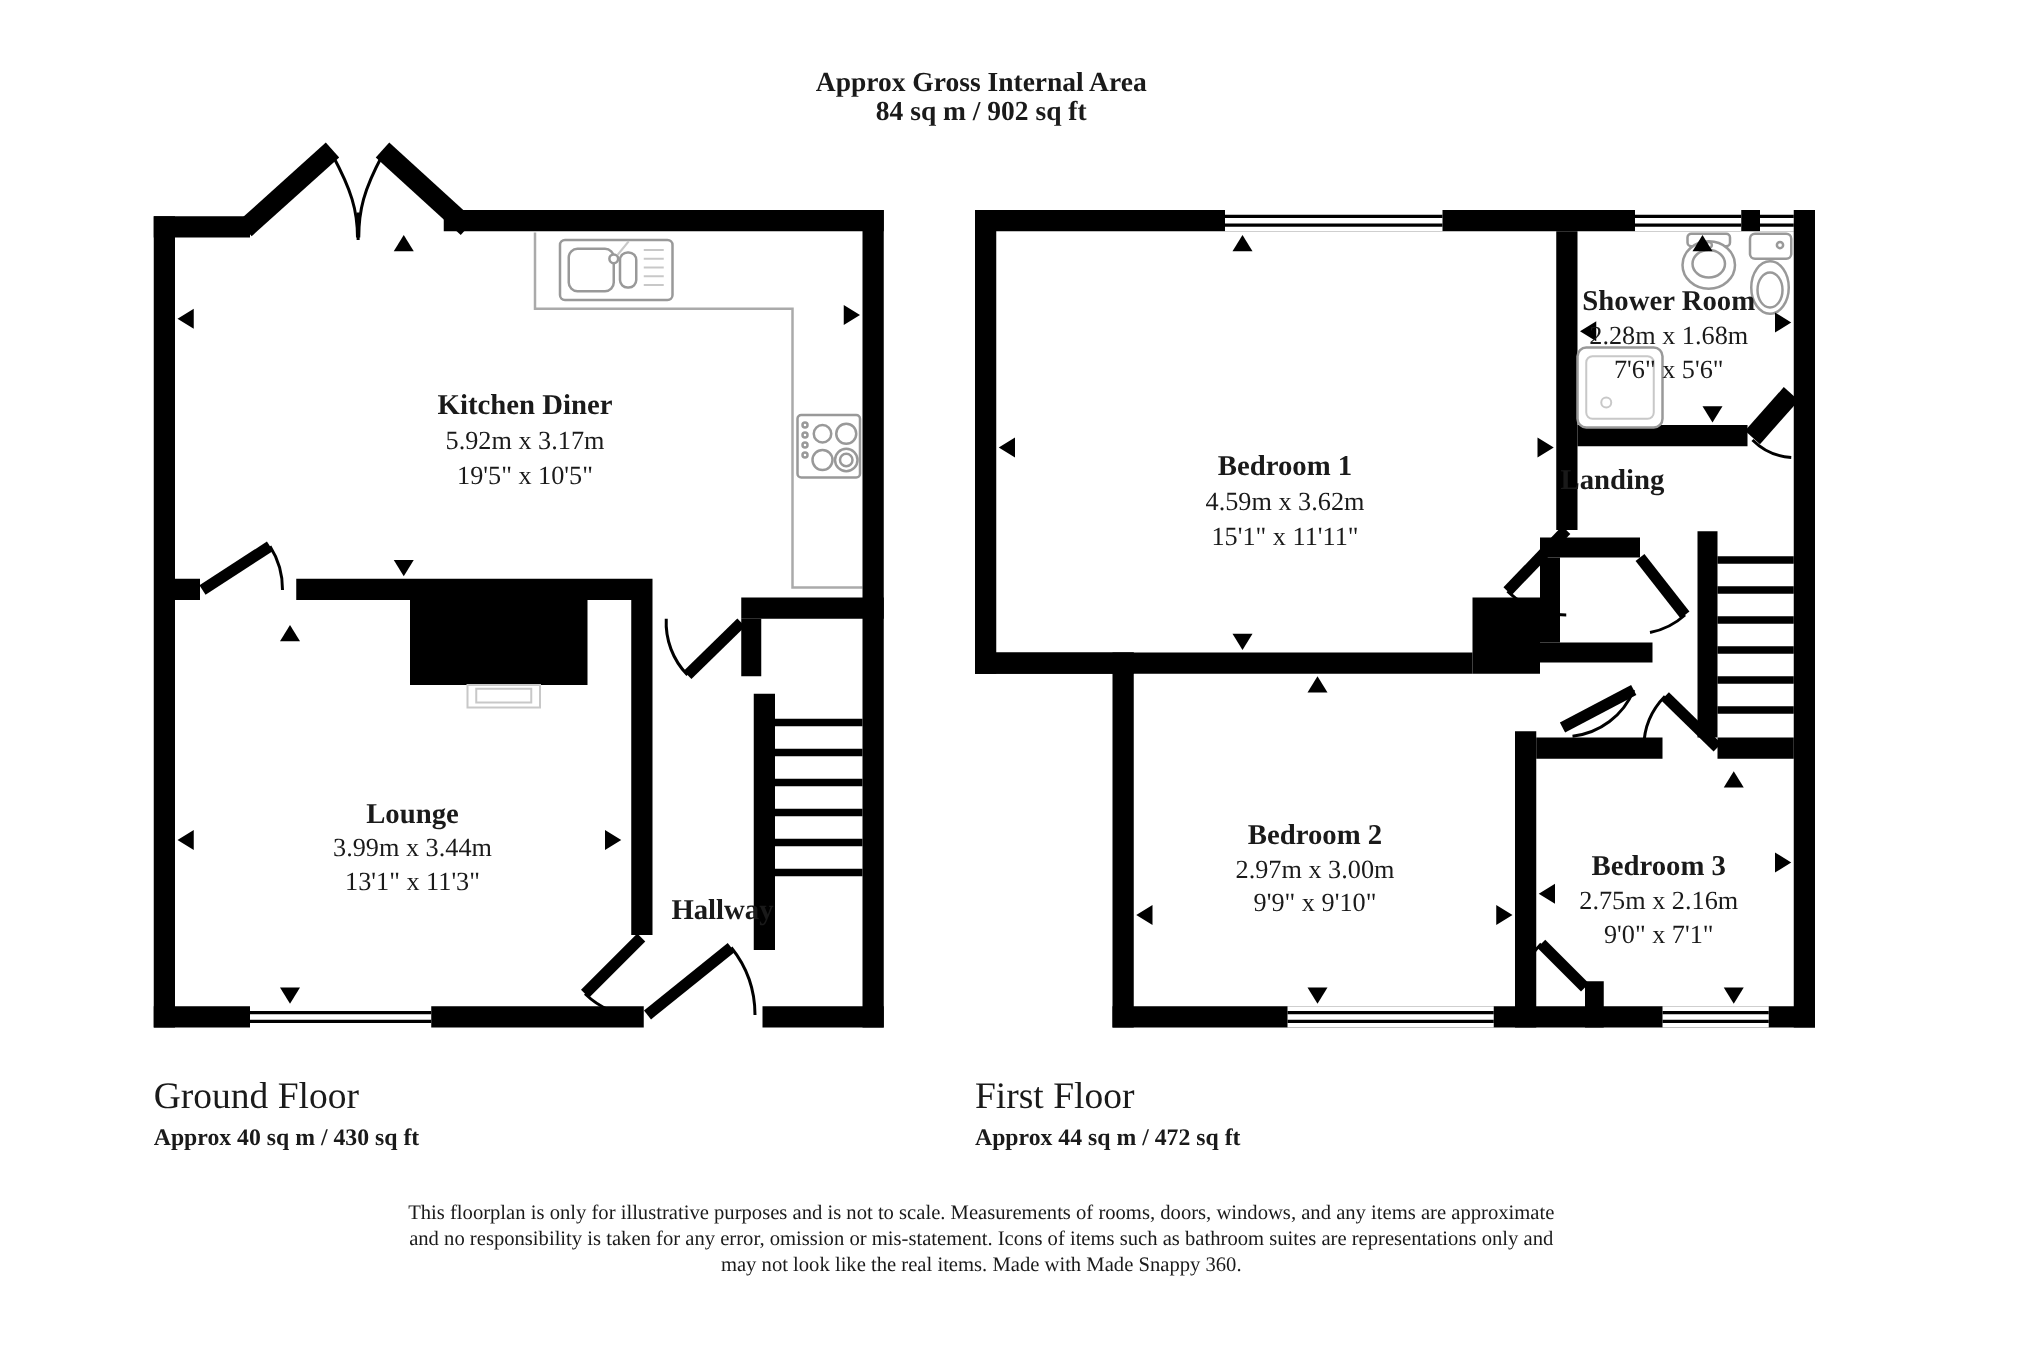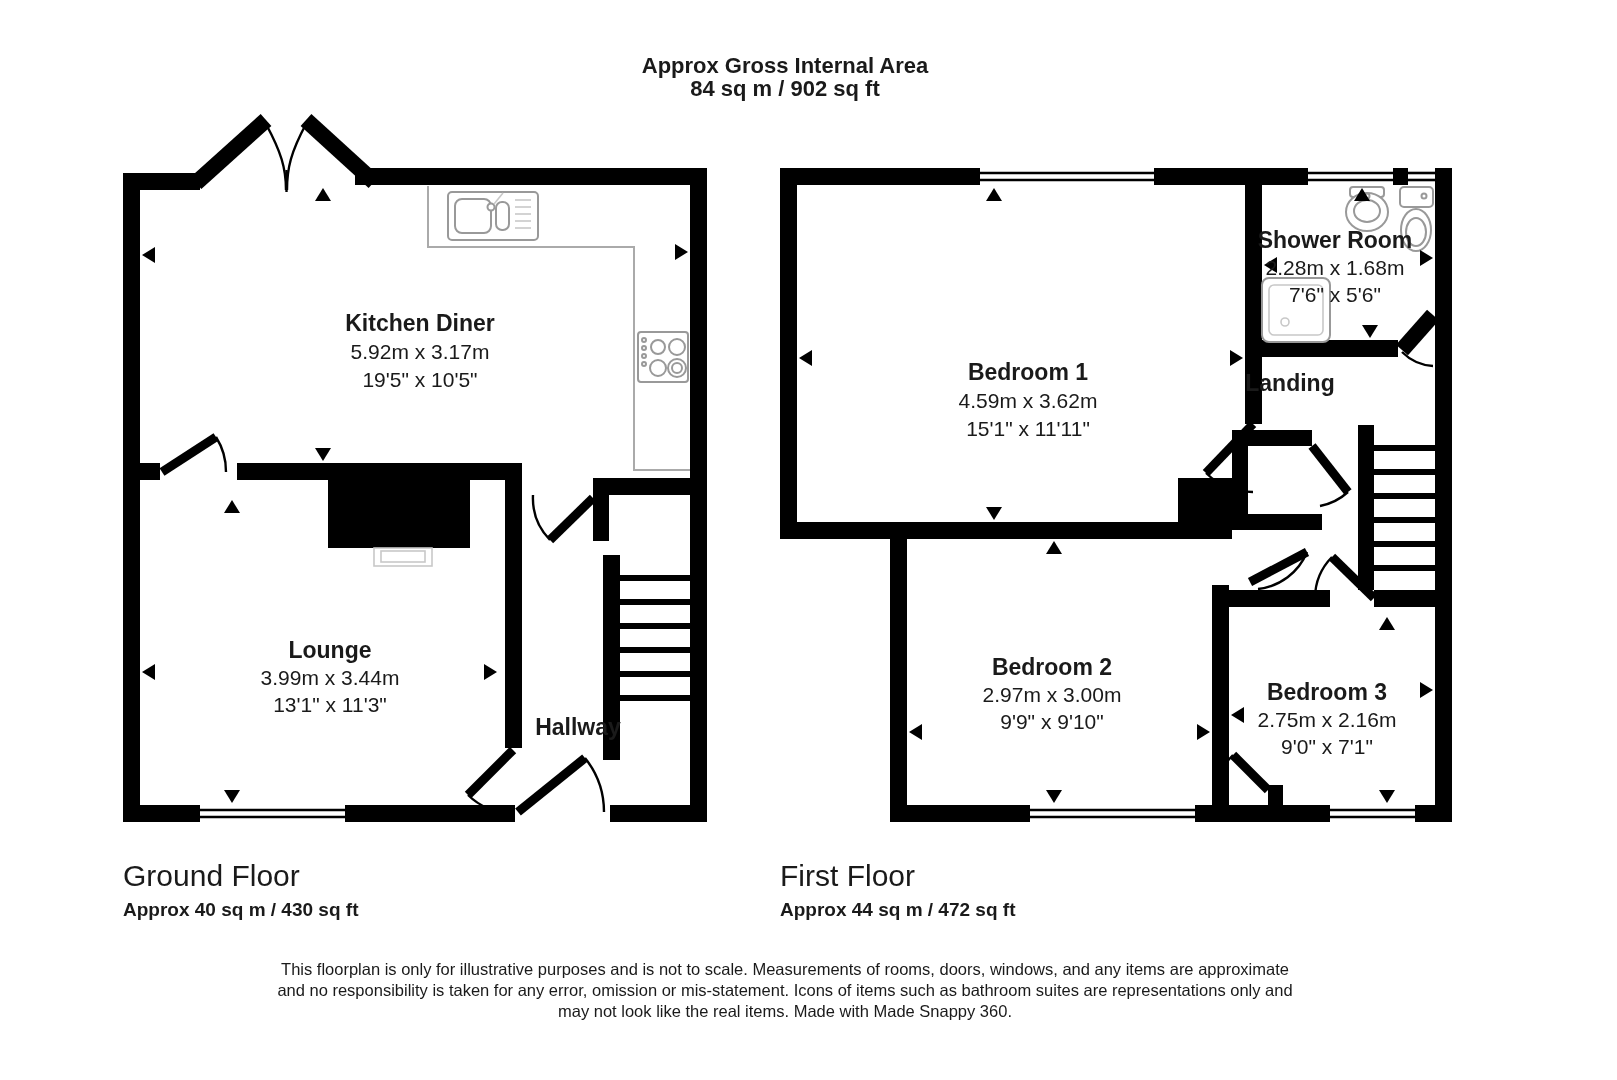--- a/index.html
+++ b/index.html
@@ -3,21 +3,21 @@
 <meta charset="utf-8">
 <style>
   :root{
     --wall:#000000;
     --fixture:#999999;
     --counter:#aaaaaa;
     --text:#1a1a1a;
   }
   html,body{margin:0;padding:0;background:#ffffff;}
   .stage{position:relative;width:1476px;height:1080px;background:#ffffff;overflow:hidden;
-         font-family:Liberation Sans, sans-serif;}
+         font-family:Liberation Serif, serif;}
   svg{position:absolute;left:0;top:0;}
   .wall{fill:var(--wall);stroke:none;}
   .dwall{stroke:var(--wall);stroke-width:16;fill:none;}
   .leaf{stroke:var(--wall);stroke-width:9;fill:none;}
   .arc{stroke:var(--wall);stroke-width:2.4;fill:none;}
   .thin{stroke:var(--wall);stroke-width:2.4;fill:none;}
   .tread{stroke:var(--wall);stroke-width:6;}
   .winline{stroke:var(--wall);stroke-width:2.6;}
   .fixture{fill:#ffffff;stroke:var(--fixture);stroke-width:2;}
   .fixlight{fill:none;stroke:#c8c8c8;stroke-width:1.6;}

